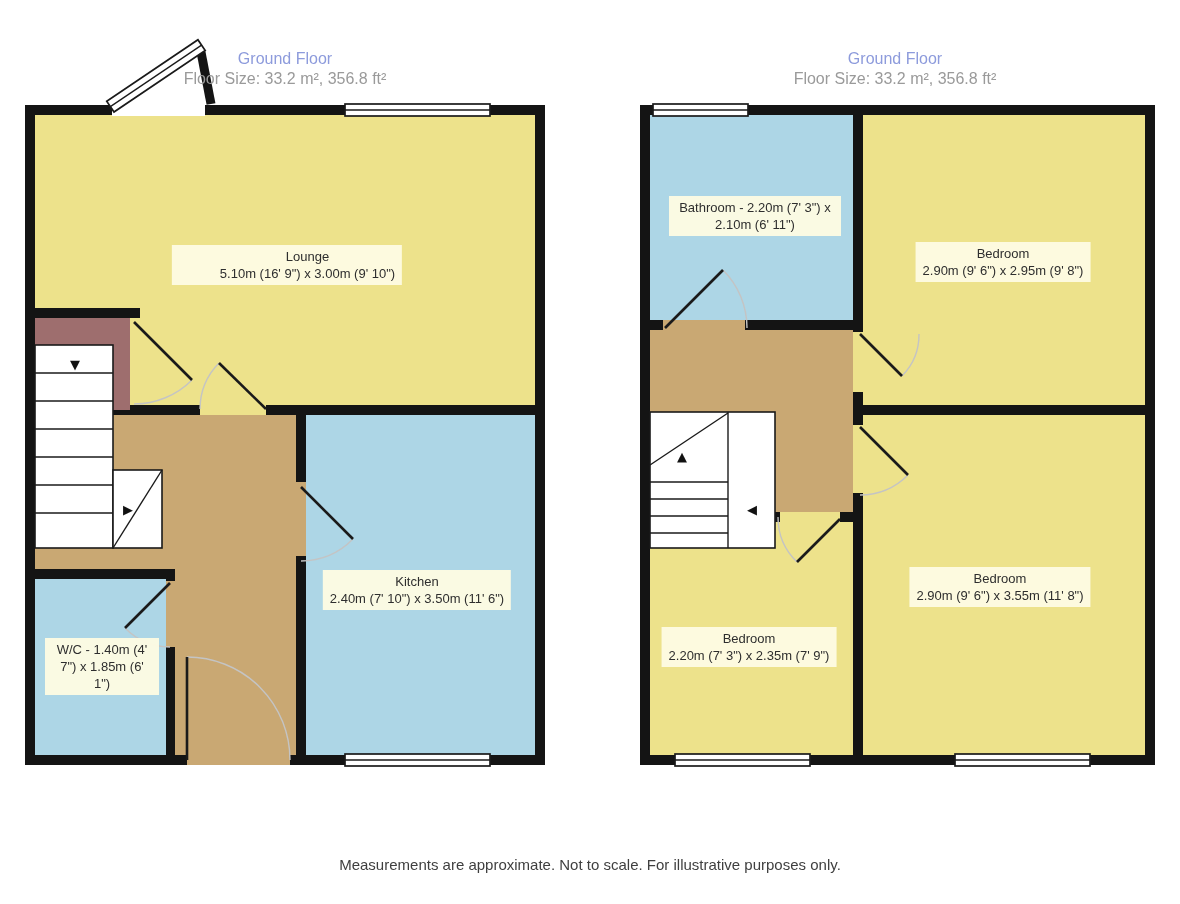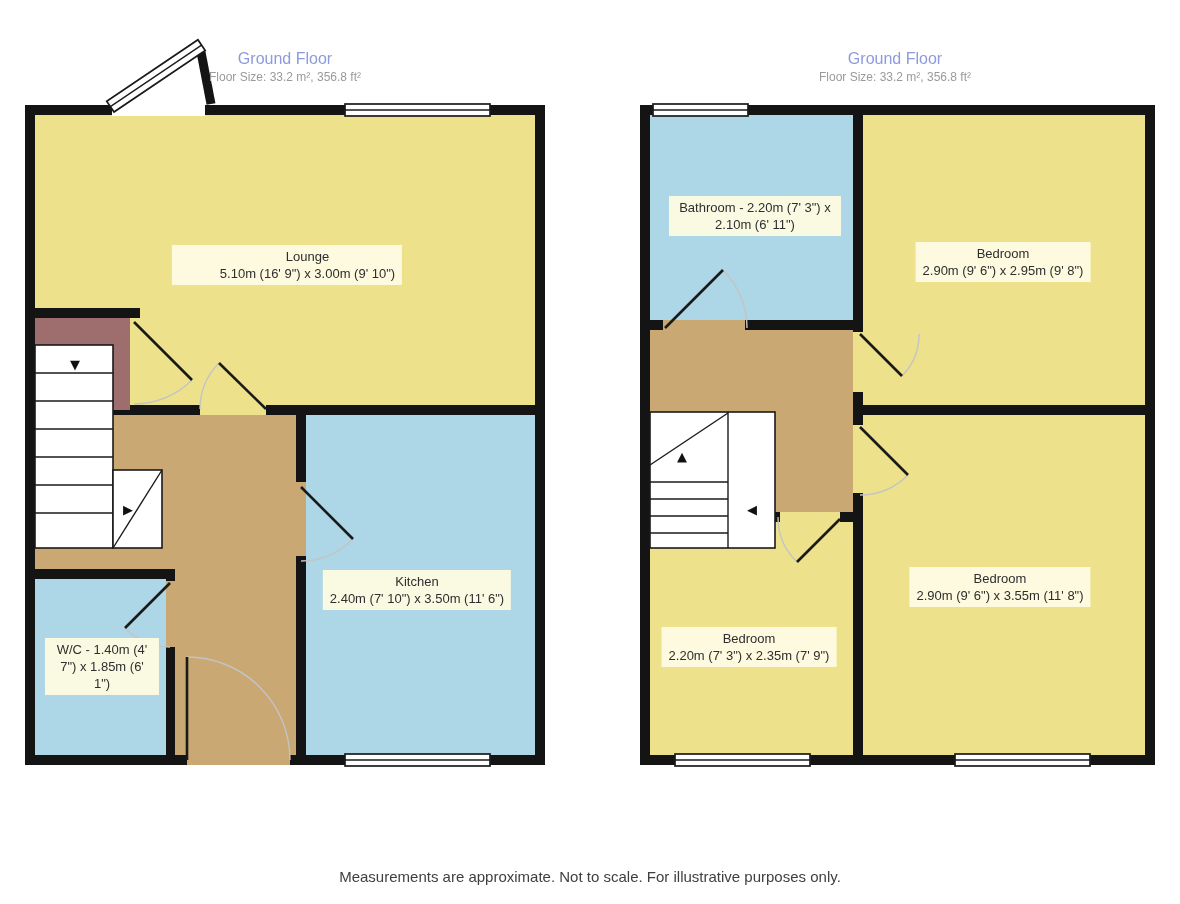--- a/index.html
+++ b/index.html
@@ -4,28 +4,28 @@
 <style>
   * { margin:0; padding:0; box-sizing:border-box; }
   html,body { background:#ffffff; }
   .canvas {
     position:relative; width:1180px; height:904px; background:#ffffff;
     font-family:"Liberation Sans", sans-serif; overflow:hidden;
   }
   .plan-svg { position:absolute; left:0; top:0; z-index:1; }
   .floor-header { position:absolute; width:440px; transform:translateX(-50%); text-align:center; z-index:3; }
   .floor-title { font-size:16px; color:#8d9bdc; }
-  .floor-size { font-size:12px; color:#9a9a9a; margin-top:2px; }
+  .floor-size { font-size:16px; color:#9a9a9a; margin-top:2px; }
   .room-label {
     position:absolute; transform:translateX(-50%); z-index:2;
     background:rgba(253,251,227,0.96); color:#2e2e2e;
     font-size:13px; line-height:1.32; text-align:center; padding:3px 7px;
   }
   .room-label .nowrap { white-space:nowrap; }
-  .footer-note { position:absolute; left:0; width:100%; text-align:center; font-size:15px; color:#3f3f3f; z-index:3;margin-top:12px; }
+  .footer-note { position:absolute; left:0; width:100%; text-align:center; font-size:15px; color:#3f3f3f; z-index:3; }
   .tread { stroke:#1a1a1a; stroke-width:1.4; }
   .stair-box { fill:#ffffff; stroke:#1a1a1a; stroke-width:1.6; }
   .win-box { fill:#ffffff; stroke:#1a1a1a; stroke-width:1.7; }
   .win-line { stroke:#1a1a1a; stroke-width:1.3; }
   .door-leaf { stroke:#1a1a1a; stroke-width:2.6; }
   .door-arc { fill:none; stroke:#c4c4c4; stroke-width:1.4; }
   text.dir-arrow { font-family:"DejaVu Sans", sans-serif; font-size:13px; fill:#111111; text-anchor:middle; }
 </style>
 </head>
 <body>

